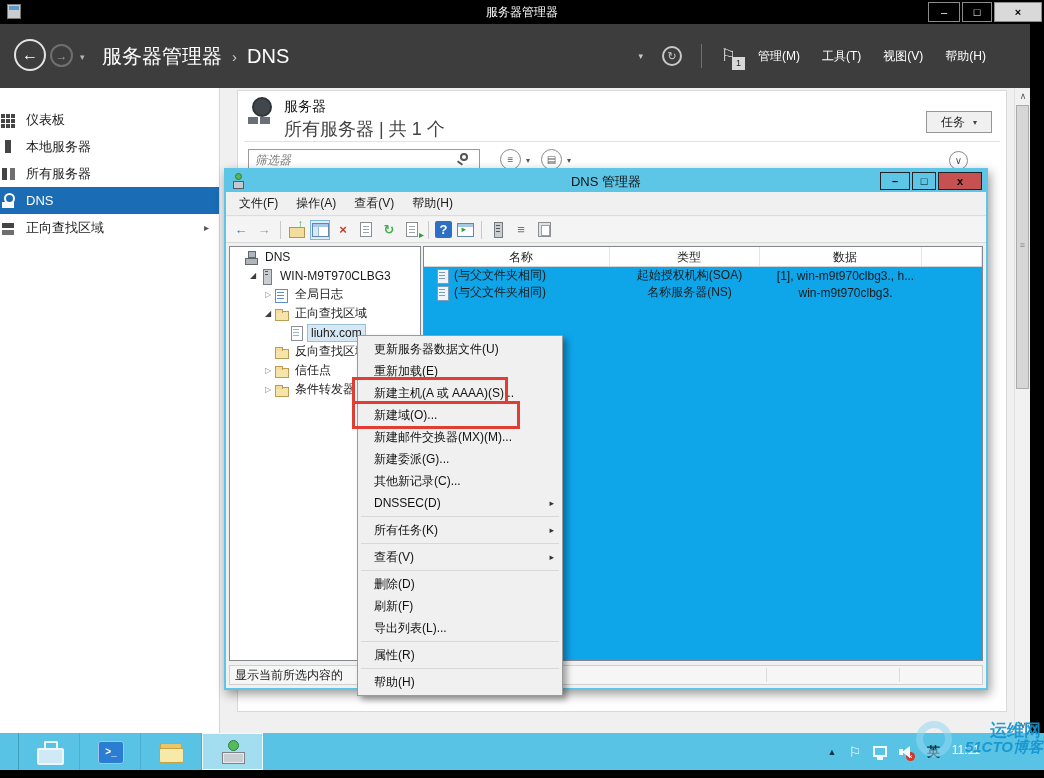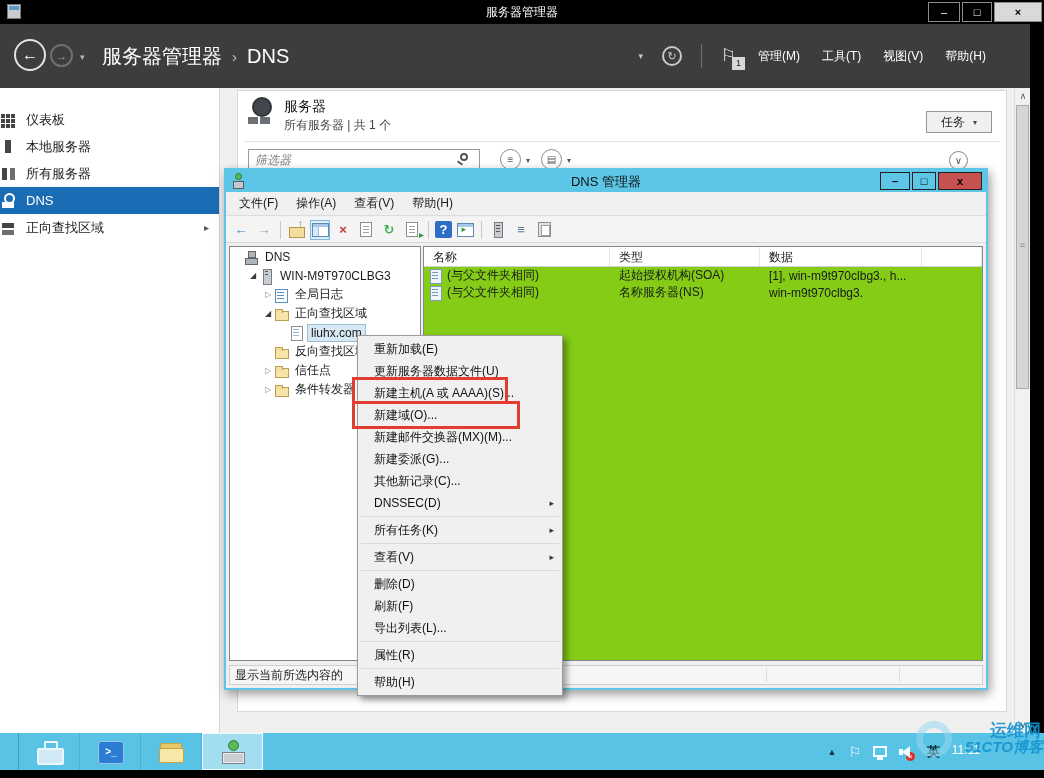--- a/index.html
+++ b/index.html
@@ -48,21 +48,21 @@
   .si-dns::before{left:4px;top:0;width:7px;height:7px;border:2px solid #fff;border-radius:50%;}
   .si-dns::after{left:2px;top:9px;width:12px;height:6px;background:#fff;}
   .si-file-storage::after{left:2px;top:3px;width:12px;height:5px;background:#454545;box-shadow:0 7px #6e6e6e;}
 
   .main{position:absolute;left:220px;top:0;width:794px;height:645px;background:#f0f0f0;}
   .tile{position:absolute;left:17px;top:2px;width:770px;height:622px;background:#fff;border:1px solid #d9d9d9;}
   .pv-icon{position:absolute;left:10px;top:6px;width:28px;height:28px;}
   .pv-icon::before{content:"";position:absolute;left:4px;top:0;width:16px;height:16px;border-radius:50%;background:#41474c;border:2px solid #2e3438;}
   .pv-icon::after{content:"";position:absolute;left:0;top:20px;width:10px;height:7px;background:#6a7076;box-shadow:12px 0 #6a7076;}
   .pv-title{position:absolute;left:46px;top:7px;font-size:14px;color:#111;}
-  .pv-sub{position:absolute;left:46px;top:26px;font-size:12px;color:#444;}
+  .pv-sub{position:absolute;left:46px;top:26px;font-size:18px;color:#444;}
   .tasks-btn{position:absolute;right:14px;top:20px;width:66px;height:22px;background:#f0f0f0;border:1px solid #979797;font-size:12px;color:#222;display:flex;align-items:center;justify-content:center;gap:8px;}
   .tasks-btn .dd{font-size:8px;color:#444;}
   .tile-div{position:absolute;left:6px;right:6px;top:50px;height:1px;background:#e2e2e2;}
   .filter-input{position:absolute;left:10px;top:58px;width:232px;height:21px;border:1px solid #9a9a9a;font-size:12px;padding:0 20px 0 6px;color:#333;}
   .filter-input::placeholder{font-style:italic;color:#7a7a7a;}
   .mag{position:absolute;left:222px;top:62px;width:8px;height:8px;border:2px solid #555;border-radius:50%;}
   .mag::after{content:"";position:absolute;left:-5px;top:7px;width:6px;height:2px;background:#555;transform:rotate(35deg);}
   .cbtn{position:absolute;top:58px;width:21px;height:21px;border:1px solid #8a8a8a;border-radius:50%;background:#fff;color:#555;font-size:10px;display:flex;align-items:center;justify-content:center;}
   .cdd{position:absolute;top:65px;font-size:8px;color:#555;}
   .chev{position:absolute;right:38px;top:60px;width:19px;height:19px;border:1px solid #8a8a8a;border-radius:50%;color:#555;font-size:10px;display:flex;align-items:center;justify-content:center;background:#fff;}
@@ -99,21 +99,21 @@
   .k-window2::after{content:"▸";position:absolute;left:4px;top:0px;color:#2f9e43;font-size:9px;}
   .k-sheet,.k-sheetarrow{position:relative;width:12px;height:15px;border:1px solid #8a8f94;background:#fff;}
   .k-sheet::before,.k-sheetarrow::before{content:"";position:absolute;left:2px;top:3px;width:6px;height:8px;background:repeating-linear-gradient(to bottom,#9aa4ae 0 1px,transparent 1px 3px);}
   .k-sheetarrow::after{content:"▸";position:absolute;right:-7px;bottom:-4px;color:#2f9e43;font-size:10px;font-weight:bold;}
   .k-server{position:relative;width:9px;height:16px;background:#c8cdd2;border:1px solid #757b81;}
   .k-server::before{content:"";position:absolute;left:1px;top:2px;width:4px;height:1px;background:#555;box-shadow:0 3px #555,0 6px #555;}
   .k-clip{position:relative;width:13px;height:15px;background:#dfe3e7;border:1px solid #8a8f94;}
   .k-clip::before{content:"";position:absolute;left:2px;top:2px;width:7px;height:9px;background:#fff;border:1px solid #9aa0a6;}
 
   .tree-pane{position:absolute;left:3px;top:76px;width:192px;bottom:27px;background:#fff;border:1px solid #828790;overflow:hidden;}
-  .list-pane{position:absolute;left:197px;right:3px;top:76px;bottom:27px;background:#84cc16;border:1px solid #828790;overflow:hidden;}
+  .list-pane{position:absolute;left:197px;right:3px;top:76px;bottom:27px;background:#0ea5e9;border:1px solid #828790;overflow:hidden;text-align:center;}
   .trow{display:flex;align-items:center;height:19px;font-size:12px;color:#1a1a1a;white-space:nowrap;}
   .exp{width:12px;flex:none;font-size:8px;color:#8a8a8a;text-align:center;}
   .exp.open{color:#3c3c3c;}
   .ic{position:relative;width:14px;height:14px;margin-right:4px;flex:none;}
   .ic::before,.ic::after{content:"";position:absolute;}
   .ic::before{z-index:1;}
   .ic-dnsroot::before{left:4px;top:1px;width:6px;height:5px;background:#aeb6bd;border:1px solid #666;}
   .ic-dnsroot::after{left:1px;top:8px;width:11px;height:5px;background:#aeb6bd;border:1px solid #666;}
   .ic-server::after{left:4px;top:0;width:7px;height:14px;background:#c8cdd2;border:1px solid #757b81;}
   .ic-server::before{left:6px;top:2px;width:3px;height:1px;background:#555;box-shadow:0 3px #555;}
@@ -126,21 +126,21 @@
   .ic-record::after{left:1px;top:0;width:10px;height:13px;background:#eef4fa;border:1px solid #7d9cba;}
   .ic-record::before{left:3px;top:3px;width:6px;height:7px;background:repeating-linear-gradient(to bottom,#7d9cba 0 1px,transparent 1px 3px);}
   .tlabel{padding:1px 3px;}
   .tlabel.sel{background:#d6e8f3;border:1px solid #9abfd6;}
 
   .grid-head{display:flex;height:20px;border-bottom:1px solid #d2d2d2;background:#fff;}
   .gh{font-size:12px;color:#1a1a1a;padding:2px 0 0 9px;border-right:1px solid #e6e6e6;}
   .grow{display:flex;align-items:center;height:17px;font-size:12px;color:#1a1a1a;}
   .gc{white-space:nowrap;overflow:hidden;}
   .c0{width:186px;flex:none;} .c1{width:150px;flex:none;} .c2{width:162px;flex:none;} .c3{flex:1;}
-  .gname{display:flex;align-items:center;padding-left:5px;}
+  .gname{display:flex;align-items:center;padding-left:12px;}
   .gcell{padding-left:9px;}
 
   .dns-status{position:absolute;left:3px;right:3px;bottom:3px;height:20px;background:#f6f6f6;border:1px solid #cfcfcf;font-size:12px;color:#1a1a1a;display:flex;align-items:center;padding-left:5px;}
   .st-div{position:absolute;top:2px;bottom:2px;width:1px;background:#dcdcdc;}
 
   
   .ctxmenu{position:absolute;left:357px;top:335px;width:206px;background:#f0f0f0;border:1px solid #9b9b9b;box-shadow:4px 4px 6px rgba(0,0,0,.35);padding:2px 0;z-index:50;}
   .mitem{position:relative;height:22px;display:flex;align-items:center;padding-left:16px;font-size:12px;color:#111;}
   .marrow{position:absolute;right:8px;font-size:9px;color:#333;}
   .msep{height:1px;background:#d8d8d8;margin:2px 3px;}
@@ -408,24 +408,24 @@
 
     <div class="dns-status">
       <span>显示当前所选内容的</span>
       <span class="st-div" style="left:536px;"></span>
       <span class="st-div" style="left:669px;"></span>
     </div>
   </div>
 
   <div class="ctxmenu" id="ctx">
       <div class="mitem">
+        <span class="mlabel">更新服务器数据文件(U)</span>
+      </div>
+      <div class="mitem">
         <span class="mlabel">重新加载(E)</span>
-      </div>
-      <div class="mitem">
-        <span class="mlabel">更新服务器数据文件(U)</span>
       </div>
       <div class="mitem">
         <span class="mlabel">新建主机(A 或 AAAA)(S)...</span>
       </div>
       <div class="mitem">
         <span class="mlabel">新建域(O)...</span>
       </div>
       <div class="mitem">
         <span class="mlabel">新建邮件交换器(MX)(M)...</span>
       </div>

